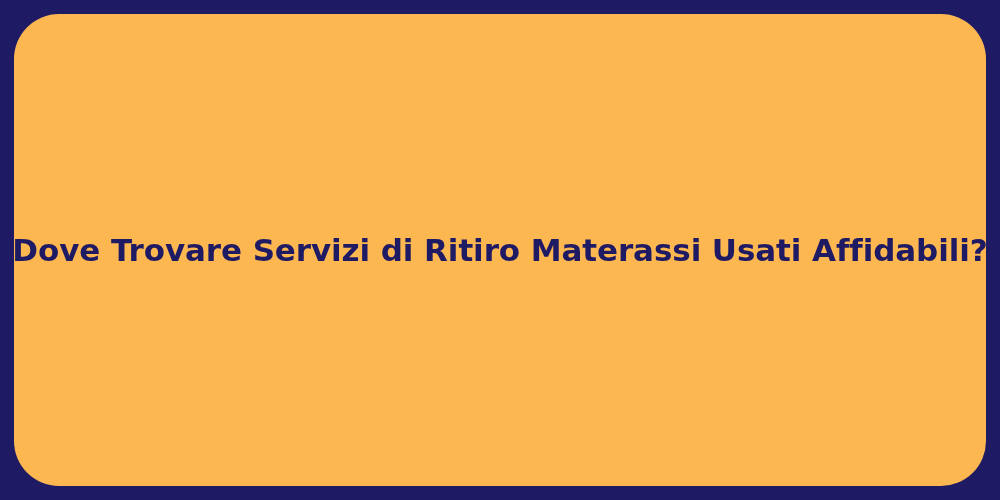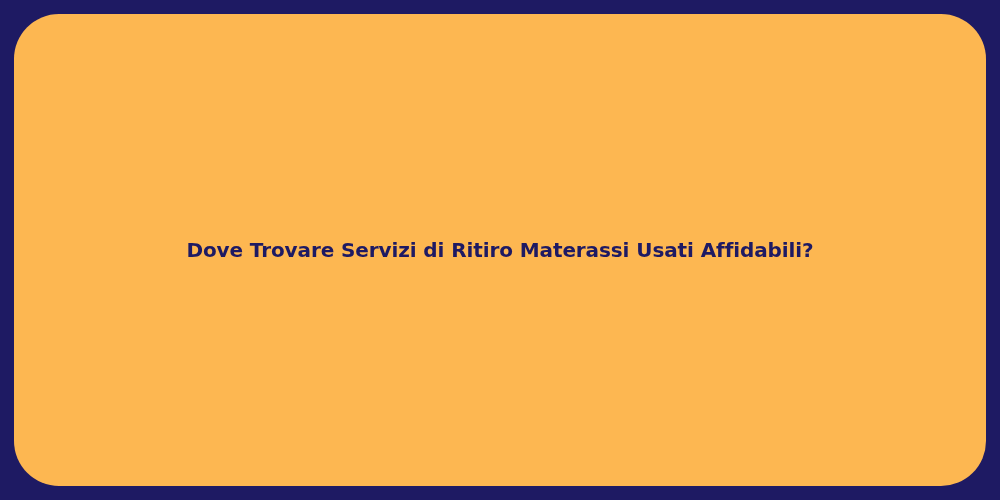--- a/index.html
+++ b/index.html
@@ -34,21 +34,21 @@
     align-items: center;
     justify-content: center;
     text-align: center;
     padding: 0 24px;
   }
 
   #card-heading {
     margin: 16px;
     color: #1e1a63;
     font-family: "DejaVu Sans", "Liberation Sans", sans-serif;
-    font-size: 20px;
+    font-size: 31px;
     font-weight: 700;
     line-height: 1.25;
     letter-spacing: -0.1px;
     white-space: nowrap;
   }
 </style>
 </head>
 <body>
 
 <div id="card-frame">

